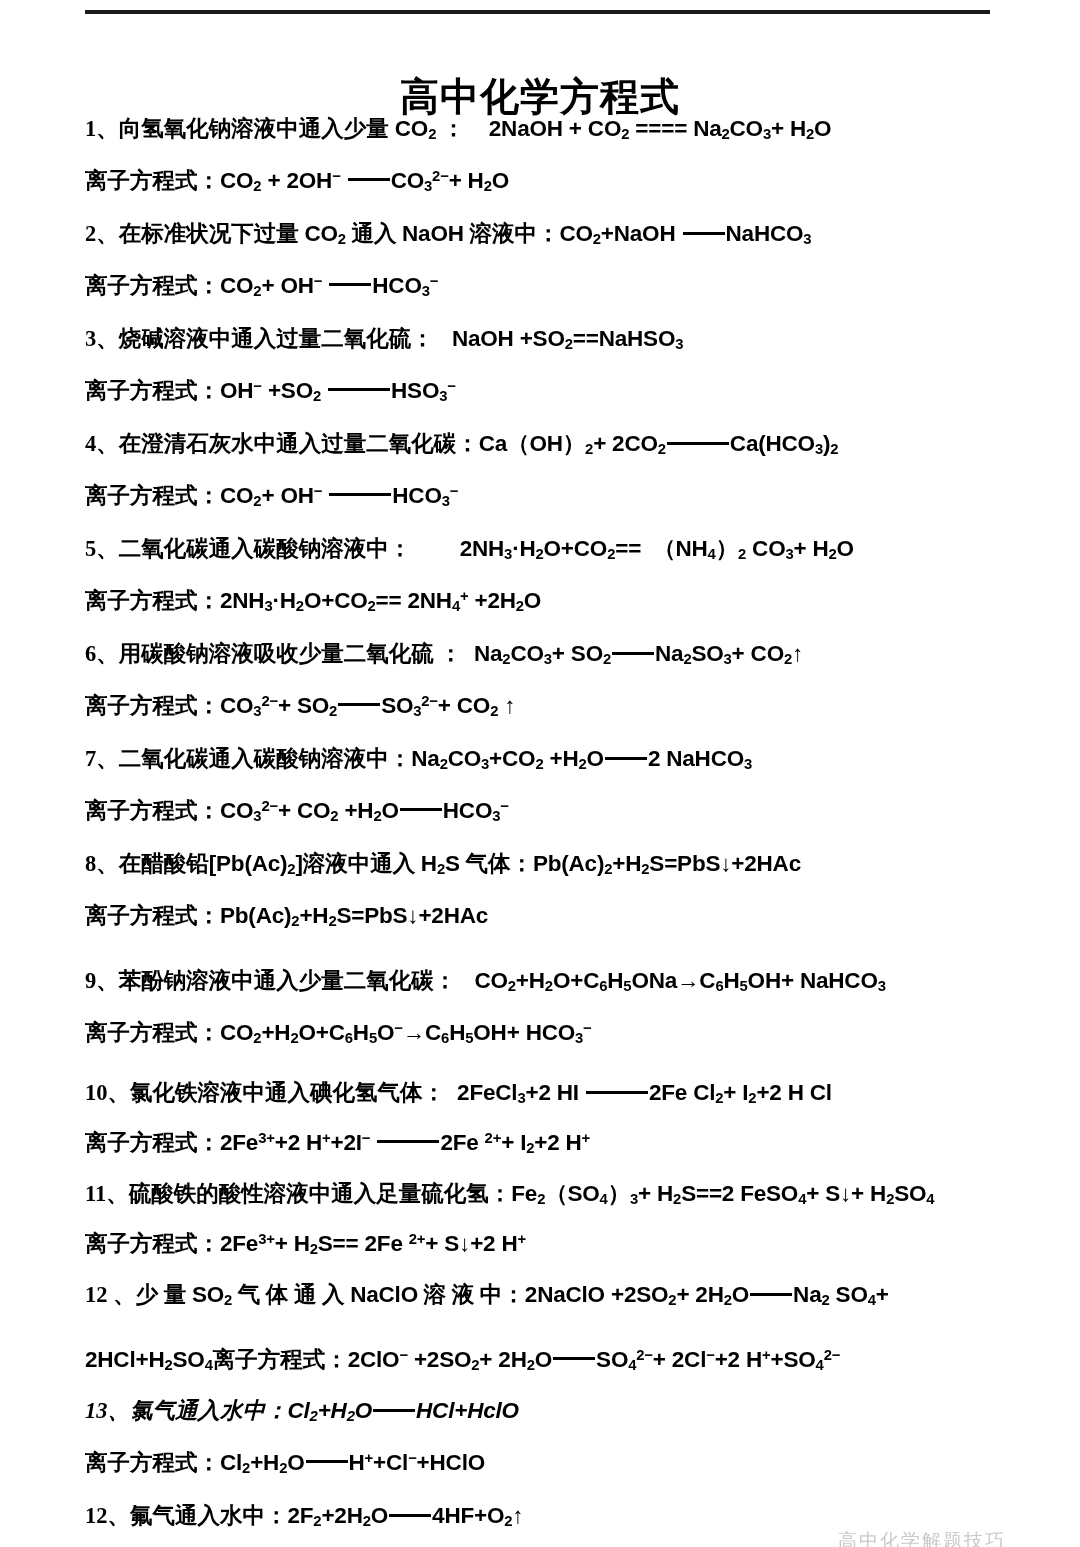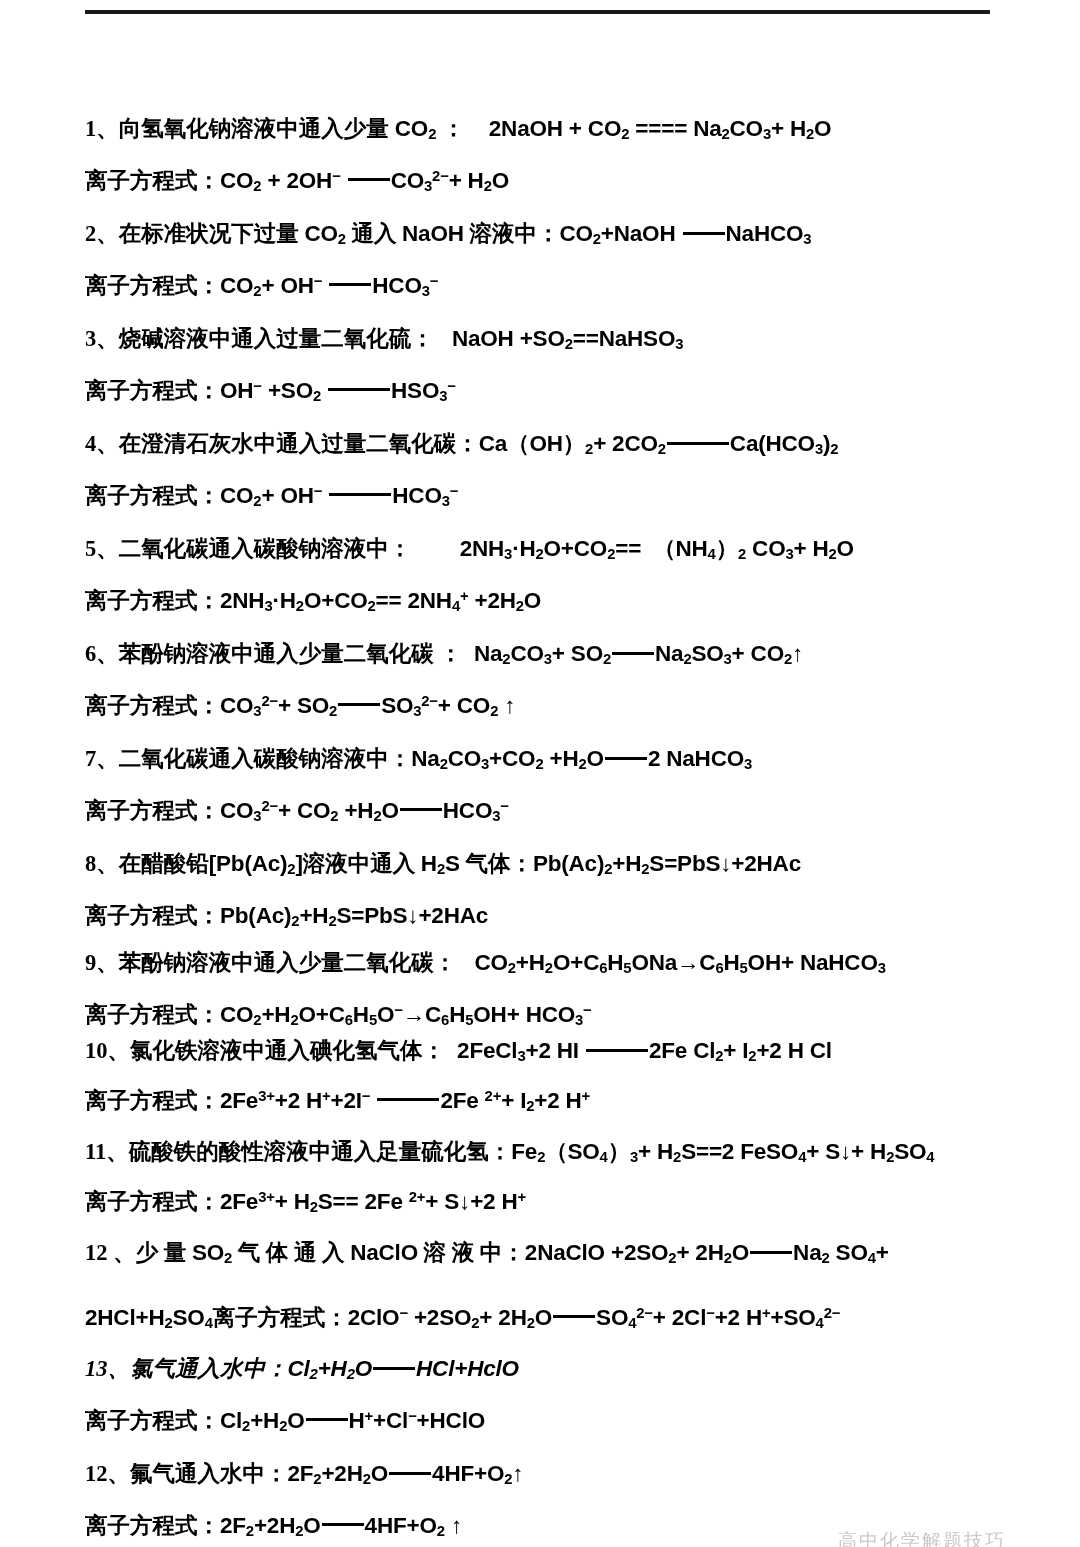--- a/index.html
+++ b/index.html
@@ -116,20 +116,21 @@
     letter-spacing: 2px;
   }
 </style>
 </head>
 <body>
 
 <div class="page">
 
   <div class="top-rule"></div>
 
+  <h1 class="doc-title">高中化学方程式</h1>
 
   <div class="content">
 
     <div class="line item-row" style="margin-top:0;">
       <span class="cn">1、</span><span class="cn">向氢氧化钠溶液中通入少量</span><span class="eq"> CO<sub>2</sub> ：&nbsp;&nbsp;&nbsp; 2NaOH + CO<sub>2</sub> ==== Na<sub>2</sub>CO<sub>3</sub>+ H<sub>2</sub>O</span>
     </div>
     <div class="line ion-row" style="margin-top:29px;">
       <span class="cn">离子方程式：</span><span class="eq">CO<sub>2</sub> + 2OH<sup>−</sup> <span class="bar bar-m"></span>CO<sub>3</sub><sup>2−</sup>+ H<sub>2</sub>O</span>
     </div>
 
@@ -155,48 +156,48 @@
     </div>
 
     <div class="line item-row" style="margin-top:31px;">
       <span class="cn">5、</span><span class="cn">二氧化碳通入碳酸钠溶液中：</span><span class="eq">&nbsp;&nbsp;&nbsp;&nbsp;&nbsp;&nbsp;&nbsp;&nbsp;2NH<sub>3</sub>·H<sub>2</sub>O+CO<sub>2</sub>==&nbsp;&nbsp;（NH<sub>4</sub>）<sub>2</sub> CO<sub>3</sub>+ H<sub>2</sub>O</span>
     </div>
     <div class="line ion-row" style="margin-top:29px;">
       <span class="cn">离子方程式：</span><span class="eq">2NH<sub>3</sub>·H<sub>2</sub>O+CO<sub>2</sub>== 2NH<sub>4</sub><sup>+</sup> +2H<sub>2</sub>O</span>
     </div>
 
     <div class="line item-row" style="margin-top:31px;">
-      <span class="cn">6、</span><span class="cn">苯酚钠溶液中通入少量二氧化碳 ：</span><span class="eq">&nbsp;&nbsp;Na<sub>2</sub>CO<sub>3</sub>+ SO<sub>2</sub><span class="bar bar-m"></span>Na<sub>2</sub>SO<sub>3</sub>+ CO<sub>2</sub>↑</span>
+      <span class="cn">6、</span><span class="cn">用碳酸钠溶液吸收少量二氧化硫 ：</span><span class="eq">&nbsp;&nbsp;Na<sub>2</sub>CO<sub>3</sub>+ SO<sub>2</sub><span class="bar bar-m"></span>Na<sub>2</sub>SO<sub>3</sub>+ CO<sub>2</sub>↑</span>
     </div>
     <div class="line ion-row" style="margin-top:29px;">
       <span class="cn">离子方程式：</span><span class="eq">CO<sub>3</sub><sup>2−</sup>+ SO<sub>2</sub><span class="bar bar-m"></span>SO<sub>3</sub><sup>2−</sup>+ CO<sub>2</sub> ↑</span>
     </div>
 
     <div class="line item-row" style="margin-top:31px;">
       <span class="cn">7、</span><span class="cn">二氧化碳通入碳酸钠溶液中：</span><span class="eq">Na<sub>2</sub>CO<sub>3</sub>+CO<sub>2</sub> +H<sub>2</sub>O<span class="bar bar-m"></span>2 NaHCO<sub>3</sub></span>
     </div>
     <div class="line ion-row" style="margin-top:29px;">
       <span class="cn">离子方程式：</span><span class="eq">CO<sub>3</sub><sup>2−</sup>+ CO<sub>2</sub> +H<sub>2</sub>O<span class="bar bar-m"></span>HCO<sub>3</sub><sup>−</sup></span>
     </div>
 
     <div class="line item-row" style="margin-top:31px;">
       <span class="cn">8、</span><span class="cn">在醋酸铅</span><span class="eq">[Pb(Ac)<sub>2</sub>]</span><span class="cn">溶液中通入 </span><span class="eq">H<sub>2</sub>S</span><span class="cn"> 气体：</span><span class="eq">Pb(Ac)<sub>2</sub>+H<sub>2</sub>S=PbS↓+2HAc</span>
     </div>
     <div class="line ion-row" style="margin-top:29px;">
       <span class="cn">离子方程式：</span><span class="eq">Pb(Ac)<sub>2</sub>+H<sub>2</sub>S=PbS↓+2HAc</span>
     </div>
 
-    <div class="line item-row" style="margin-top:25px;">
+    <div class="line item-row" style="margin-top:43px;">
       <span class="cn">9、</span><span class="cn">苯酚钠溶液中通入少量二氧化碳：</span><span class="eq">&nbsp;&nbsp; CO<sub>2</sub>+H<sub>2</sub>O+C<sub>6</sub>H<sub>5</sub>ONa→C<sub>6</sub>H<sub>5</sub>OH+ NaHCO<sub>3</sub></span>
     </div>
     <div class="line ion-row" style="margin-top:29px;">
       <span class="cn">离子方程式：</span><span class="eq">CO<sub>2</sub>+H<sub>2</sub>O+C<sub>6</sub>H<sub>5</sub>O<sup>−</sup>→C<sub>6</sub>H<sub>5</sub>OH+ HCO<sub>3</sub><sup>−</sup></span>
     </div>
 
-    <div class="line item-row" style="margin-top:14px;">
+    <div class="line item-row" style="margin-top:38px;">
       <span class="cn">10、</span><span class="cn">氯化铁溶液中通入碘化氢气体：</span><span class="eq">&nbsp;&nbsp;2FeCl<sub>3</sub>+2 HI <span class="bar bar-l"></span>2Fe Cl<sub>2</sub>+ I<sub>2</sub>+2 H Cl</span>
     </div>
     <div class="line ion-row" style="margin-top:27px;">
       <span class="cn">离子方程式：</span><span class="eq">2Fe<sup>3+</sup>+2 H<sup>+</sup>+2I<sup>−</sup> <span class="bar bar-l"></span>2Fe <sup>2+</sup>+ I<sub>2</sub>+2 H<sup>+</sup></span>
     </div>
 
     <div class="line item-row" style="margin-top:29px;">
       <span class="cn">11、</span><span class="cn">硫酸铁的酸性溶液中通入足量硫化氢：</span><span class="eq">Fe<sub>2</sub>（SO<sub>4</sub>）<sub>3</sub>+ H<sub>2</sub>S==2 FeSO<sub>4</sub>+ S↓+ H<sub>2</sub>SO<sub>4</sub></span>
     </div>
     <div class="line ion-row" style="margin-top:27px;">

